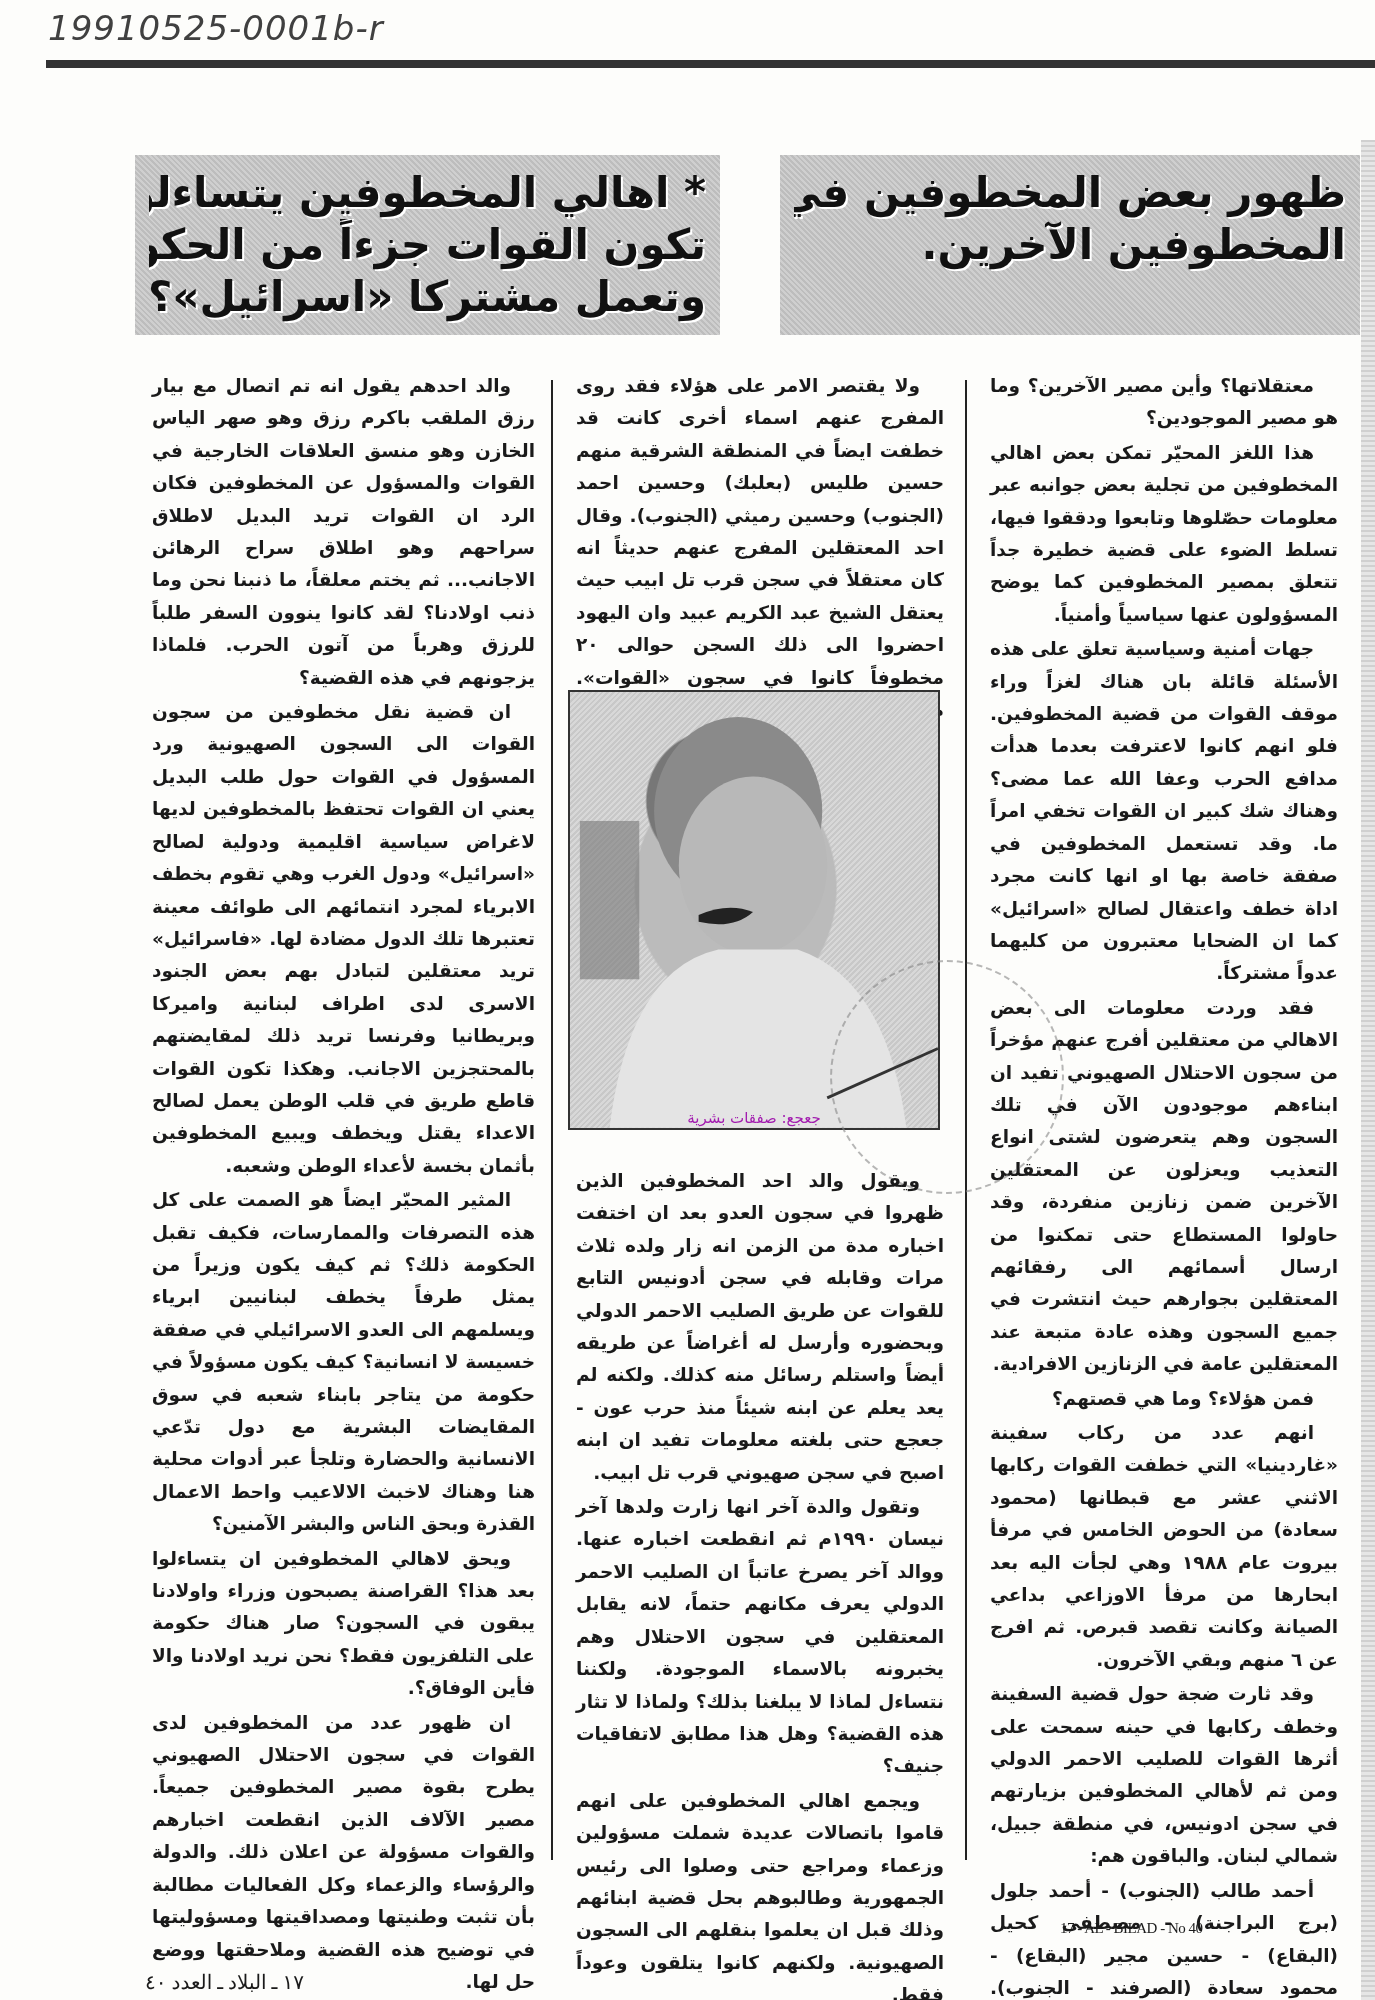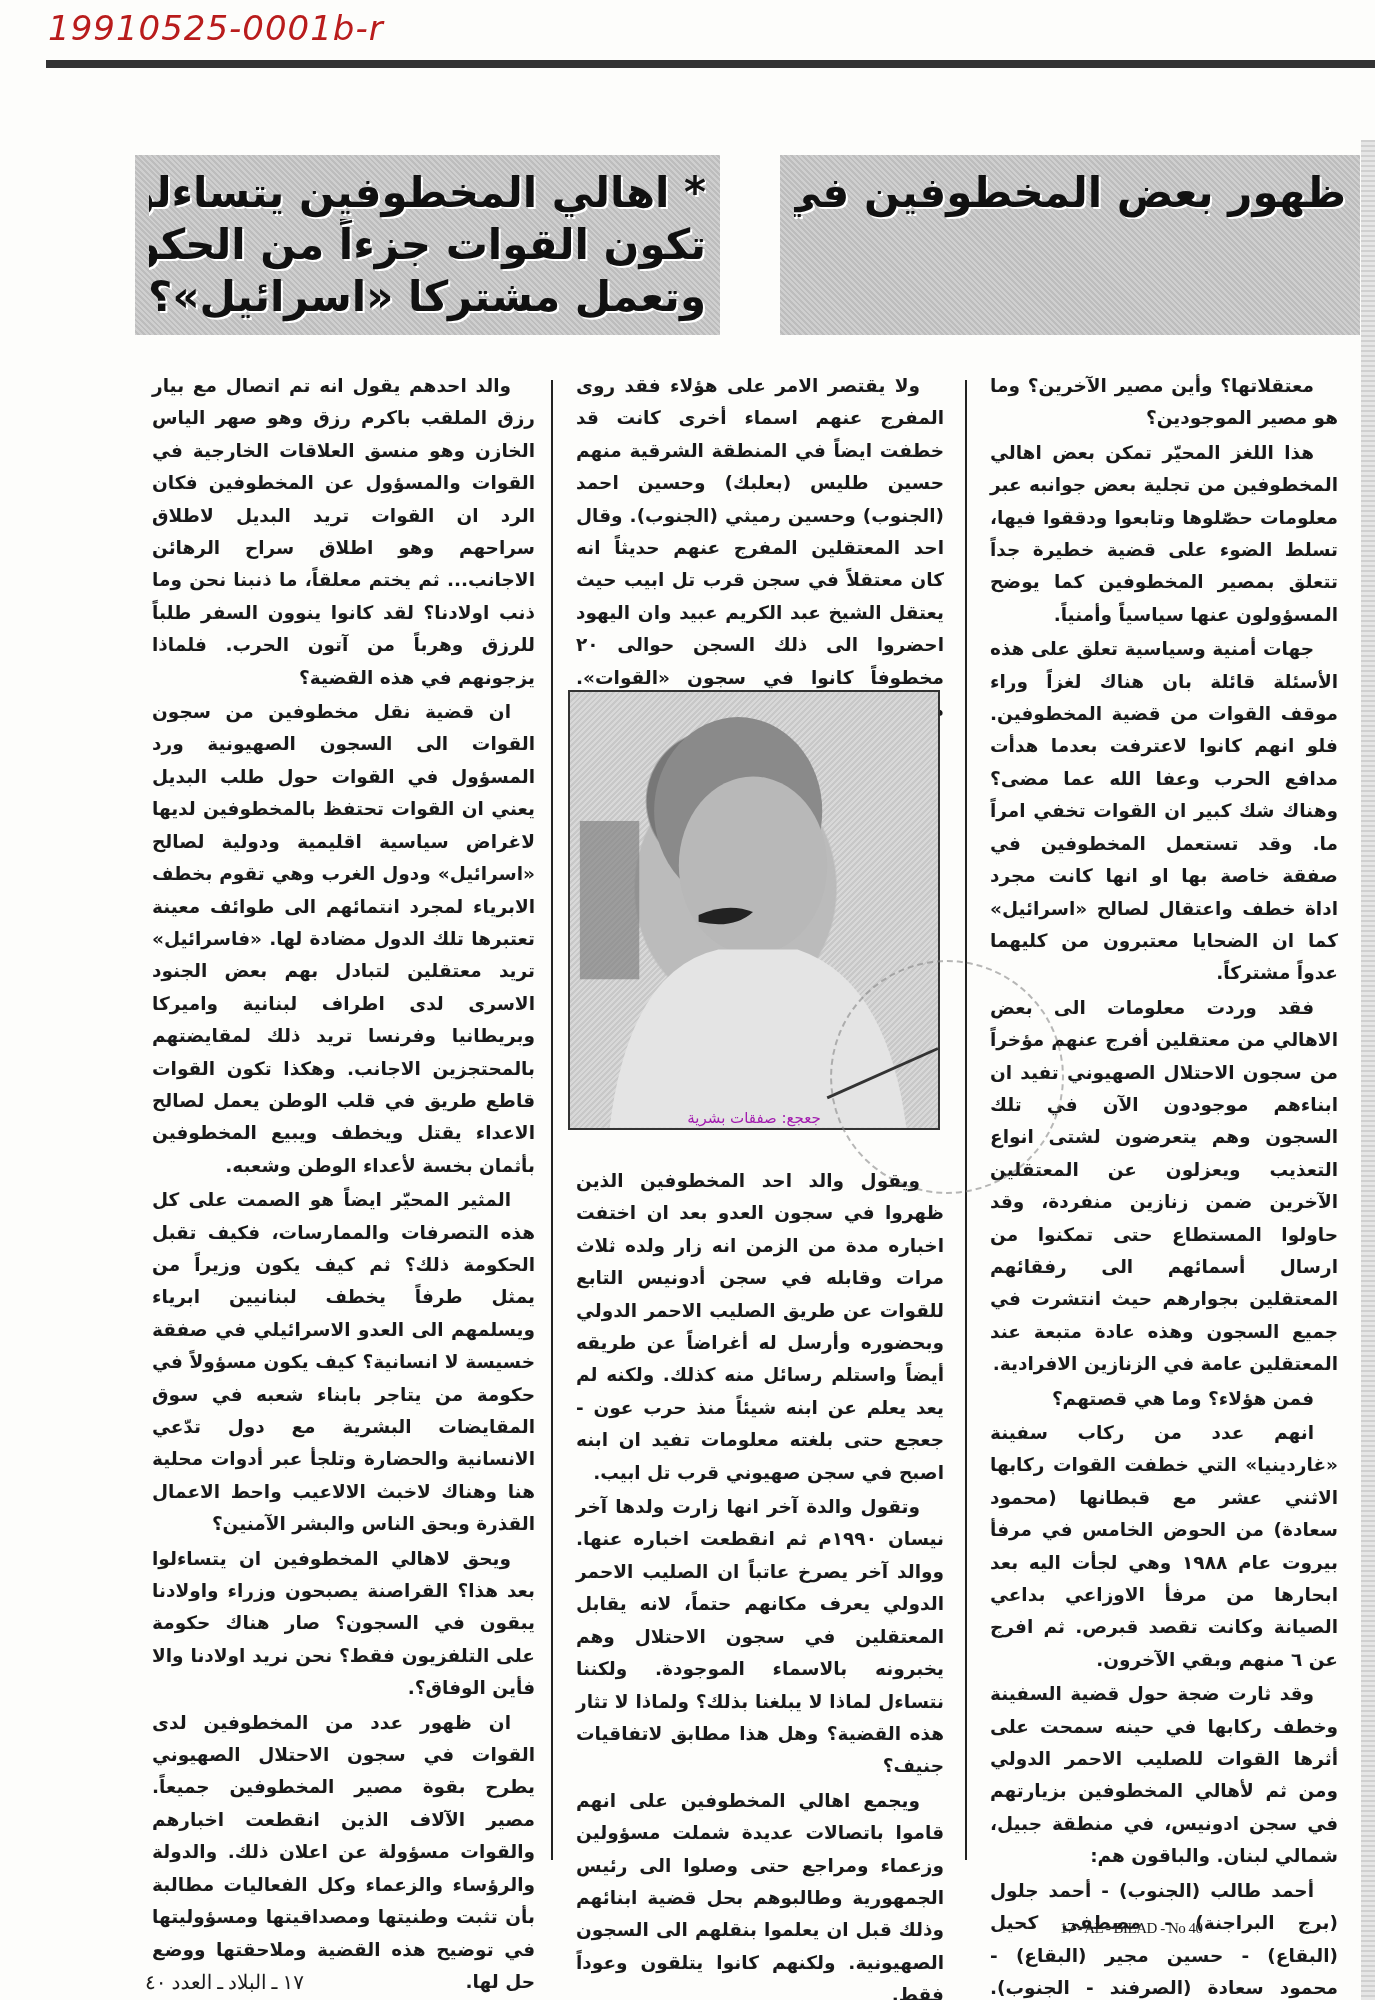--- a/index.html
+++ b/index.html
@@ -1,19 +1,19 @@
 <!DOCTYPE html>
 <html><head>
 <meta charset="utf-8">
 <style>
   html, body { margin: 0; padding: 0; background: #fdfdfb; }
   body { width: 1375px; height: 2000px; position: relative; overflow: hidden;
          font-family: "DejaVu Sans", sans-serif; color: #1a1a1a; }
   .ref-code { position: absolute; left: 48px; top: 8px; font-family: "DejaVu Sans", sans-serif;
-              font-size: 34px; color: #b91c1c; letter-spacing: 1px; font-style: italic; }
+              font-size: 34px; color: #404040; letter-spacing: 1px; font-style: italic; }
   .top-rule { position: absolute; left: 46px; top: 60px; width: 1330px; height: 8px;
               background: #333; }
   .headline { position: absolute; top: 155px; height: 180px; direction: rtl; text-align: right;
               background: repeating-linear-gradient(45deg, #cfcfcf 0 2px, #bdbdbd 2px 4px);
               font-family: "DejaVu Sans", sans-serif; font-weight: bold; color: #111;
               text-shadow: 2px 2px 0 #fff; box-sizing: border-box; padding: 12px 14px; }
   .headline .line { display: block; font-size: 42px; line-height: 52px; white-space: nowrap; overflow: hidden; }
   .h-left  { left: 135px; width: 585px; }
   .h-right { left: 780px; width: 580px; }
   .col { position: absolute; top: 370px; direction: rtl; text-align: justify;
@@ -45,20 +45,21 @@
 </style>
 </head>
 <body>
 
 <div class="ref-code">19910525-0001b-r</div>
 <div class="top-rule"></div>
 <div class="scan-edge"></div>
 
 <div class="headline h-right">
   <span class="line">ظهور بعض المخطوفين في سجون</span>
+  <span class="line">المخطوفين الآخرين.</span>
 </div>
 <div class="headline h-left">
   <span class="line">* اهالي المخطوفين يتساءلون: كيف</span>
   <span class="line">تكون القوات جزءاً من الحكومة</span>
   <span class="line">وتعمل مشتركا «اسرائيل»؟؟</span>
 </div>
 
 <div class="vrule vr1"></div>
 <div class="vrule vr2"></div>
 

